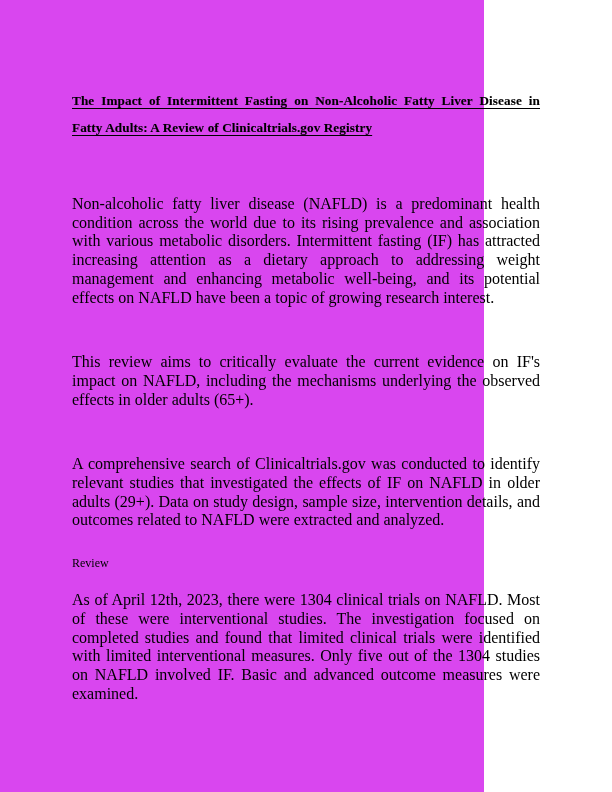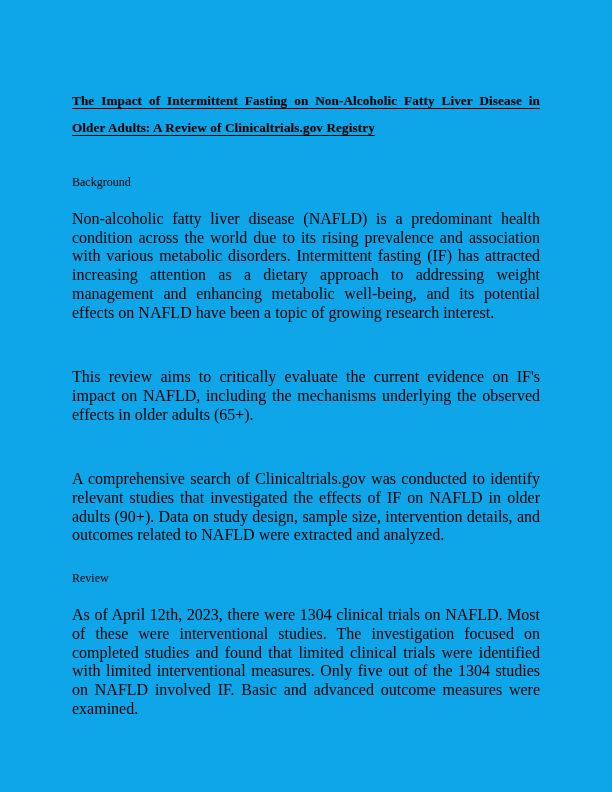--- a/index.html
+++ b/index.html
@@ -9,23 +9,23 @@
   }
   body {
     width: 612px;
     height: 792px;
     overflow: hidden;
     font-family: "Liberation Serif", "DejaVu Serif", serif;
     color: #000000;
   }
   .page {
     position: relative;
-    width: 612px;
+    width: 484px;
     height: 792px;
-    background: #0ea5e9;
+    background: #d946ef;
     box-sizing: border-box;
   }
   .content {
     position: absolute;
     left: 72px;
     top: 88px;
     width: 468px;
   }
   .doc-title {
     font-size: 13.2px;
@@ -71,38 +71,37 @@
   .gap-para-to-heading { height: 26px; }
 </style>
 </head>
 <body>
 
 <div class="page">
   <div class="content">
 
     <h1 class="doc-title">
       <span class="line1">The Impact of Intermittent Fasting on Non-Alcoholic Fatty Liver Disease in</span>
-      <span class="line2">Older Adults: A Review of Clinicaltrials.gov Registry</span>
+      <span class="line2">Fatty Adults: A Review of Clinicaltrials.gov Registry</span>
     </h1>
 
     <div class="gap-title-to-bg"></div>
 
-    <h2 class="section-heading">Background</h2>
     <div class="gap-heading-to-para"></div>
     <p class="body-para">Non-alcoholic fatty liver disease (NAFLD) is a predominant health condition across the world due to its rising prevalence and association with various metabolic disorders. Intermittent fasting (IF) has attracted increasing attention as a dietary approach to addressing weight management and enhancing metabolic well-being, and its potential effects on NAFLD have been a topic of growing research interest.</p>
 
     <div class="gap-para-to-heading"></div>
 
     <div class="gap-heading-to-para"></div>
     <p class="body-para">This review aims to critically evaluate the current evidence on IF's impact on NAFLD, including the mechanisms underlying the observed effects in older adults (65+).</p>
 
     <div class="gap-para-to-heading"></div>
 
     <div class="gap-heading-to-para"></div>
-    <p class="body-para">A comprehensive search of Clinicaltrials.gov was conducted to identify relevant studies that investigated the effects of IF on NAFLD in older adults (90+). Data on study design, sample size, intervention details, and outcomes related to NAFLD were extracted and analyzed.</p>
+    <p class="body-para">A comprehensive search of Clinicaltrials.gov was conducted to identify relevant studies that investigated the effects of IF on NAFLD in older adults (29+). Data on study design, sample size, intervention details, and outcomes related to NAFLD were extracted and analyzed.</p>
 
     <div class="gap-para-to-heading"></div>
 
     <h2 class="section-heading">Review</h2>
     <div class="gap-heading-to-para"></div>
     <p class="body-para">As of April 12th, 2023, there were 1304 clinical trials on NAFLD. Most of these were interventional studies. The investigation focused on completed studies and found that limited clinical trials were identified with limited interventional measures. Only five out of the 1304 studies on NAFLD involved IF. Basic and advanced outcome measures were examined.</p>
 
   </div>
 </div>
 

